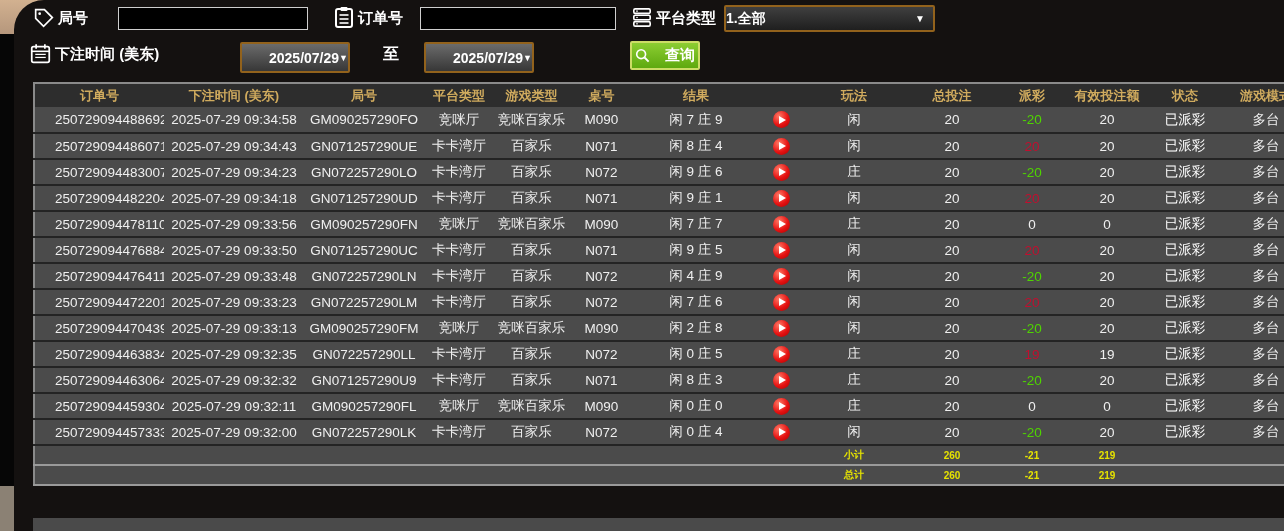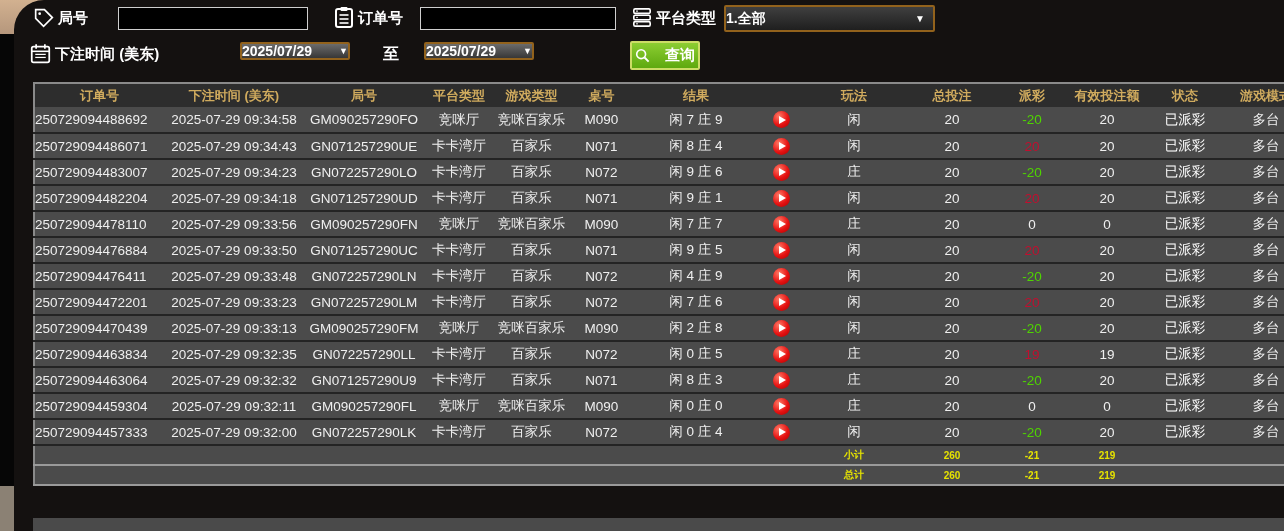--- a/index.html
+++ b/index.html
@@ -18,39 +18,39 @@
   .topbar { position:absolute; left:0; top:0; width:1284px; height:80px; z-index:3; }
   .flabel { position:absolute; color:#fff; font-weight:bold; font-size:15px; white-space:nowrap; }
   .ticon { position:absolute; }
   .tinput { position:absolute; height:23px; background:#000; border:1px solid #cfcfcf;
     color:#fff; font-size:13px; padding:0 4px; }
   .selectbox { position:absolute; height:27px; border:2px solid #92621c; border-radius:2px;
     background:linear-gradient(#3f3f3f,#1f1f1f); color:#fff; font-weight:bold; font-size:14px;
     display:flex; align-items:center; cursor:pointer; }
   .selectbox .txt { padding-left:0; flex:1; text-align:left; }
   .selectbox .arrow { font-size:10px; padding-right:8px; color:#fff; }
-  .datebox { position:absolute; width:110px; height:18px; border:2px solid #92621c; border-radius:2px;
+  .datebox { position:absolute; width:110px; height:31px; border:2px solid #92621c; border-radius:2px;
     background:linear-gradient(#6b6b6b,#373737); color:#fff; font-weight:bold; font-size:14px;
-    display:flex; align-items:center; justify-content:space-between; gap:0; cursor:pointer; }
+    display:flex; align-items:center; justify-content:flex-end; gap:0; cursor:pointer; }
   .datebox .arrow { font-size:9px; }
   .querybtn { position:absolute; left:630px; top:41px; width:70px; height:29px;
     background:linear-gradient(#8ccd32,#5ea90f); border:2px solid #ccdc66; border-radius:2px;
     color:#fff; font-weight:bold; font-size:15px; display:flex; align-items:center;
     justify-content:center; gap:15px; cursor:pointer; }
 
   
   .table-wrap { position:absolute; left:33px; top:82px; width:1251px; height:433px; overflow:hidden; z-index:3; }
   table { border-collapse:collapse; table-layout:fixed; width:1278px;
     border-left:2px solid #8a8a8a; border-top:2px solid #8a8a8a; }
   thead th { background:#2d2d2d; color:#d0ab5e; font-weight:bold; font-size:13px;
     height:24px; text-align:center; white-space:nowrap; overflow:hidden; }
   tbody tr { background:#4b4b4b; border-bottom:2px solid #242424; }
   tbody td { height:26px; color:#efefef; font-size:13.5px; text-align:center;
     white-space:nowrap; overflow:hidden; }
-  td.c-order { text-align:left; padding-left:0;margin-top:16px; }
+  td.c-order { text-align:left; padding-left:20px;margin-top:16px; }
   td.c-payout.neg { color:#4fd400;margin-top:23px; }
   td.c-payout.pos { color:#c00f2f; }
   td.c-payout.zero { color:#efefef; }
   td.c-status { color:#ffffff; }
   tfoot tr { background:#4b4b4b; border-top:2px solid #9a9a9a; }
   tfoot tr:last-child { border-bottom:2px solid #9a9a9a; }
   tfoot td { height:20px; color:#e6e300; font-weight:bold; font-size:10px; text-align:center; }
   .bottom-strip { position:absolute; left:33px; top:518px; width:1251px; height:13px;
     background:#4a4a4a; z-index:3; }
 

